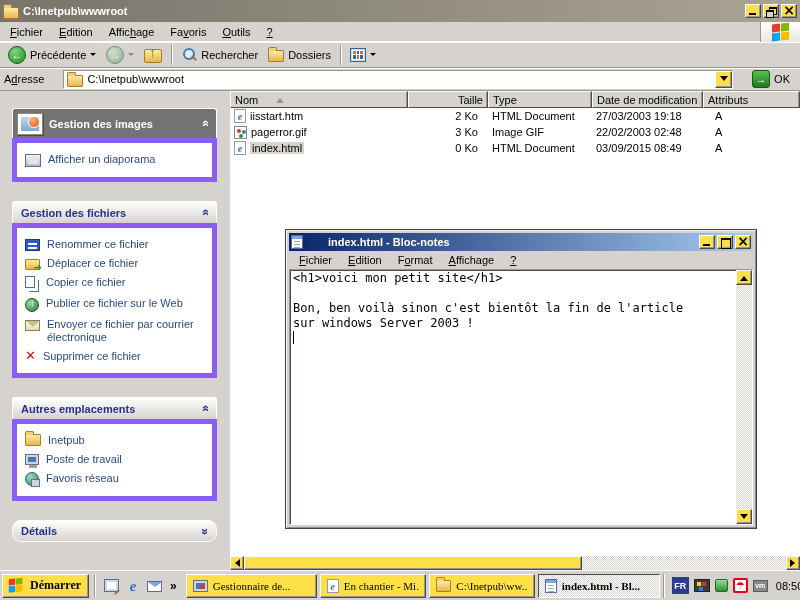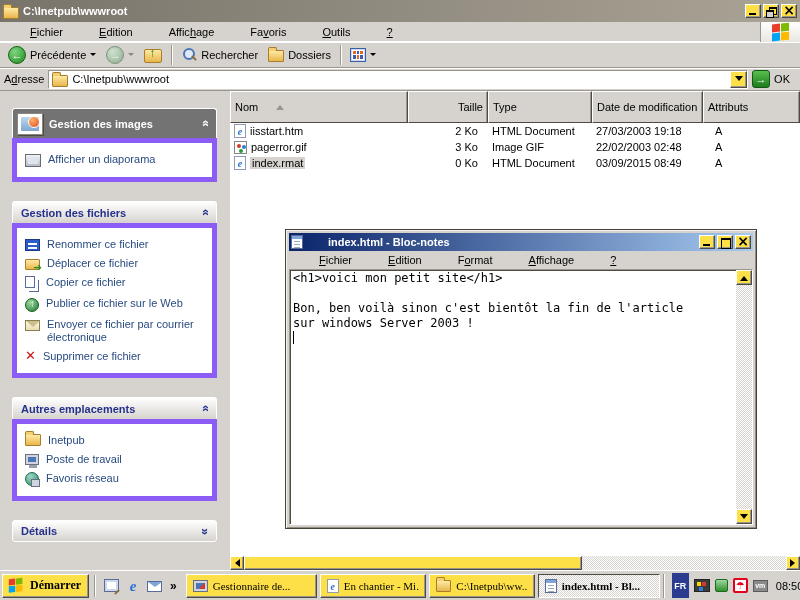--- a/index.html
+++ b/index.html
@@ -21,21 +21,21 @@
   .win-btns{margin-left:auto;display:flex;gap:2px;}
   .wbtn{width:16px;height:14px;position:relative;}
   .wbtn .g{position:absolute;inset:0;}
   .g-min::before{content:"";position:absolute;left:3px;bottom:2px;width:7px;height:2px;background:#000;}
   .g-max::before{content:"";position:absolute;left:3px;top:2px;width:8px;height:8px;border:1px solid #000;border-top-width:2px;}
   .g-restore::before{content:"";position:absolute;left:5px;top:2px;width:6px;height:5px;border:1px solid #000;border-top-width:2px;}
   .g-restore::after{content:"";position:absolute;left:2px;top:5px;width:6px;height:5px;border:1px solid #000;border-top-width:2px;background:#d6d3ce;}
   .g-close::before{content:"×";position:absolute;left:0;right:0;top:-3px;text-align:center;font:bold 14px "DejaVu Sans",sans-serif;color:#000;}
 
   .menubar{height:20px;display:flex;align-items:center;background:#d6d3ce;border-bottom:1px solid #fff;padding-left:2px;}
-  .menu-item{padding:2px 8px;margin-left:20px;}
+  .menu-item{padding:2px 8px;}
   .menu-item u{text-decoration:underline;}
   .menubar-logo{margin-left:auto;width:40px;height:20px;background:linear-gradient(#fff,#e8e6e0);display:flex;align-items:center;justify-content:center;border-left:1px solid #9a968c;}
 
   .winflag{position:relative;width:8px;height:8px;background:#e83c2e;transform:skewY(-6deg);
     box-shadow:9px 0 0 #7fba00,0 9px 0 #00a4ef,9px 9px 0 #ffb900;margin:-4px 9px 4px 0;}
   .winflag.small{transform:scale(.8) skewY(-6deg);}
 
   .toolbar{height:26px;display:flex;align-items:center;gap:2px;padding:0 4px;border-bottom:1px solid #9a968c;box-shadow:inset 0 1px 0 #fff;}
   .tb-btn{display:flex;align-items:center;gap:4px;padding:2px 4px;height:24px;}
   .tb-sep{width:1px;height:20px;background:#9a968c;box-shadow:1px 0 0 #fff;margin:0 3px;}
@@ -49,21 +49,21 @@
   .ic-up::before{content:"↑";position:absolute;left:4px;top:-4px;color:#1e8a1e;font-weight:bold;font-size:12px;}
   .ic-search{position:relative;width:16px;height:16px;}
   .ic-search::before{content:"";position:absolute;left:2px;top:1px;width:8px;height:8px;border:2px solid #4a76b8;border-radius:50%;background:#dfe9f6;}
   .ic-search::after{content:"";position:absolute;left:10px;top:10px;width:6px;height:2px;background:#8a6d3b;transform:rotate(45deg);}
   .ic-folder{position:relative;width:16px;height:12px;background:linear-gradient(#ffe9a2,#e8b64c);border:1px solid #a87d2b;border-radius:1px;margin-top:3px;}
   .ic-folder::before{content:"";position:absolute;top:-4px;left:-1px;width:7px;height:3px;background:#f4cf74;border:1px solid #a87d2b;border-bottom:none;border-radius:2px 2px 0 0;}
   .ic-views{width:16px;height:14px;background:#fff;border:1px solid #3a5fa8;box-shadow:inset 0 0 0 1px #cdd9ef;display:grid;grid-template-columns:1fr 1fr 1fr;gap:1px;padding:2px;}
   .ic-views i{background:#e8652a;}
   .ic-views i:nth-child(2n){background:#3a5fa8;}
 
-  .addressbar{height:23px;display:flex;align-items:center;gap:4px;padding:0 4px;border-bottom:1px solid #9a968c;box-shadow:inset 0 1px 0 #fff;}
+  .addressbar{height:23px;display:flex;align-items:center;gap:19px;padding:0 4px;border-bottom:1px solid #9a968c;box-shadow:inset 0 1px 0 #fff;}
   .addr-label u{text-decoration:underline;}
   .addr-combo{flex:1;height:19px;background:#fff;display:flex;align-items:center;gap:4px;padding-left:3px;}
   .combo-drop{margin-left:auto;width:17px;height:17px;display:flex;align-items:center;justify-content:center;}
   .go-btn{display:flex;align-items:center;gap:4px;padding-right:6px;}
   .ic-go{width:18px;height:18px;border-radius:3px;background:linear-gradient(#59c04f,#1d7c1d);border:1px solid #145814;color:#fff;font-weight:bold;display:flex;align-items:center;justify-content:center;}
 
   .content{flex:1;display:flex;position:relative;}
   .sidebar{width:230px;padding:17px 13px 0 12px;background:#d6d3ce;}
   .panel{margin-bottom:19px;}
   .panel-hdr{height:22px;display:flex;align-items:center;gap:6px;padding:0 8px;font-weight:bold;color:#26318c;
@@ -94,21 +94,21 @@
   .ic-email::before{content:"";position:absolute;left:0;top:0;border-left:7px solid transparent;border-right:7px solid transparent;border-top:6px solid #cbbf8e;}
   .ic-delete{color:#cc1111;font-weight:bold;font-size:13px;line-height:12px;}
   .ic-computer{position:relative;width:14px;height:11px;background:#cfd4de;border:1px solid #6b7080;margin-top:1px;}
   .ic-computer::before{content:"";position:absolute;inset:2px;background:#4a76b8;}
   .ic-computer::after{content:"";position:absolute;left:3px;bottom:-4px;width:8px;height:3px;background:#9aa0ae;}
   .ic-network{position:relative;width:14px;height:14px;border-radius:50%;background:radial-gradient(circle at 35% 30%,#9fd7c7,#2a8a6a);border:1px solid #1d6b50;}
   .ic-network::after{content:"";position:absolute;right:-2px;bottom:-2px;width:7px;height:6px;background:#cfd4de;border:1px solid #6b7080;}
 
   .filearea{flex:1;background:#fff;position:relative;overflow:hidden;}
   .filegrid{display:grid;grid-template-columns:178px 80px 104px 111px 1fr;}
-  .colhdr{height:32px;}
+  .colhdr{height:17px;}
   .colhdr .col{display:flex;align-items:center;padding:0 4px;background:#d6d3ce;border:1px solid;border-color:#fff #4e4b45 #4e4b45 #fff;box-shadow:inset -1px 0 0 #9a968c;font-size:11px;}
   .col.right{justify-content:flex-end;}
   .sort-arrow{width:0;height:0;border:4px solid transparent;border-bottom:5px solid #9a968c;margin-left:18px;margin-bottom:3px;}
   .frow{height:16px;align-items:center;}
   .frow .cell{display:flex;align-items:center;gap:4px;padding:0 4px;white-space:nowrap;overflow:hidden;}
   .frow .cell.right{justify-content:flex-end;padding-right:10px;}
   .frow .cell.attr{padding-left:12px;}
   .fname.sel{background:#d6d3ce;padding:0 2px;}
   .ic-page{position:relative;width:12px;height:14px;background:#fff;border:1px solid #8f9bb0;font:italic bold 10px "Liberation Serif",serif;color:#2a6fd6;text-align:center;line-height:13px;flex:none;}
   .ic-page::before{content:"e";}
@@ -155,21 +155,21 @@
   .ic-oe::before{content:"";position:absolute;left:0;top:0;border-left:7px solid transparent;border-right:7px solid transparent;border-top:5px solid #7da7d8;}
   .ql-more{font-weight:bold;font-size:12px;padding:0 2px;}
   .task-btn{height:24px;display:flex;align-items:center;gap:5px;padding:0 6px;width:131px;flex:none;white-space:nowrap;overflow:hidden;}
   .task-btn.b2{width:106px;}
   .task-btn.b3{width:106px;}
   .task-btn.active{width:122px;border-color:#4e4b45 #fff #fff #4e4b45;box-shadow:none;font-weight:bold;}
   .task-btn .lbl{overflow:hidden;text-overflow:clip;}
   .ic-iismgr{position:relative;width:15px;height:12px;background:#cfd4de;border:1px solid #6b7080;}
   .ic-iismgr::before{content:"";position:absolute;inset:2px;background:linear-gradient(135deg,#4a76b8 60%,#d23a2a 60%);}
   .tray{margin-left:auto;height:24px;display:flex;align-items:center;gap:5px;padding:0 6px 0 8px;border-left:1px solid #9a968c;box-shadow:inset 1px 0 0 #fff;flex:none;}
-  .ic-fr{width:17px;height:25px;background:#2b3b8f;color:#fff;font-weight:bold;font-size:9px;display:flex;align-items:center;justify-content:center;}
+  .ic-fr{width:17px;height:17px;background:#2b3b8f;color:#fff;font-weight:bold;font-size:9px;display:flex;align-items:center;justify-content:center;}
   .ic-gfx{position:relative;width:16px;height:13px;background:#3b3b3b;border:1px solid #222;}
   .ic-gfx::before{content:"";position:absolute;left:2px;top:2px;width:4px;height:4px;background:#ffd400;box-shadow:5px 0 0 #d23a2a,2px 5px 0 #2a7fd2;}
   .ic-tools{width:13px;height:13px;background:linear-gradient(#9fd79f,#2f8f2f);border:1px solid #1d6b1d;border-radius:2px;}
   .ic-avira{width:15px;height:15px;background:#fff;border:2px solid #e2001a;border-radius:2px;color:#e2001a;font-size:10px;line-height:11px;text-align:center;}
   .ic-avira::before{content:"☂";}
   .ic-vm{width:15px;height:12px;background:#8a8a8a;border:1px solid #5a5a5a;color:#fff;font-size:7px;font-weight:bold;text-align:center;line-height:10px;}
   .ic-vm::before{content:"vm";}
   .clock{font-size:11px;padding:0 3px;}
 </style>
 </head>
@@ -322,21 +322,21 @@
               <span class="lbl">Poste de travail</span>
             </div>
             <div class="task">
               <span class="ic-network"></span>
               <span class="lbl">Favoris réseau</span>
             </div>
           </div>
         </div>
 
         <div class="panel">
-          <div class="panel-hdr" style="border-radius:3px;border-bottom:1px solid #fff">
+          <div class="panel-hdr" style="border-radius:9px;border-bottom:1px solid #fff">
             <span>Détails</span>
             <span class="chev navy down"></span>
           </div>
         </div>
       </div>
 
       <div class="filearea">
         <div class="filegrid colhdr">
           <div class="col">
             <span>Nom</span>
@@ -372,21 +372,21 @@
               <span class="fname">pagerror.gif</span>
             </div>
           <div class="cell right">3 Ko</div>
           <div class="cell">Image GIF</div>
           <div class="cell">22/02/2003 02:48</div>
           <div class="cell attr">A</div>
         </div>
         <div class="filegrid frow">
           <div class="cell">
               <span class="ic-page"></span>
-              <span class="fname sel">index.rmat</span>
+              <span class="fname sel">index.html</span>
             </div>
           <div class="cell right">0 Ko</div>
           <div class="cell">HTML Document</div>
           <div class="cell">03/09/2015 08:49</div>
           <div class="cell attr">A</div>
         </div>
 
         <div class="hscroll">
           <span class="sbtn raised">
               <span class="tri-l"></span>

